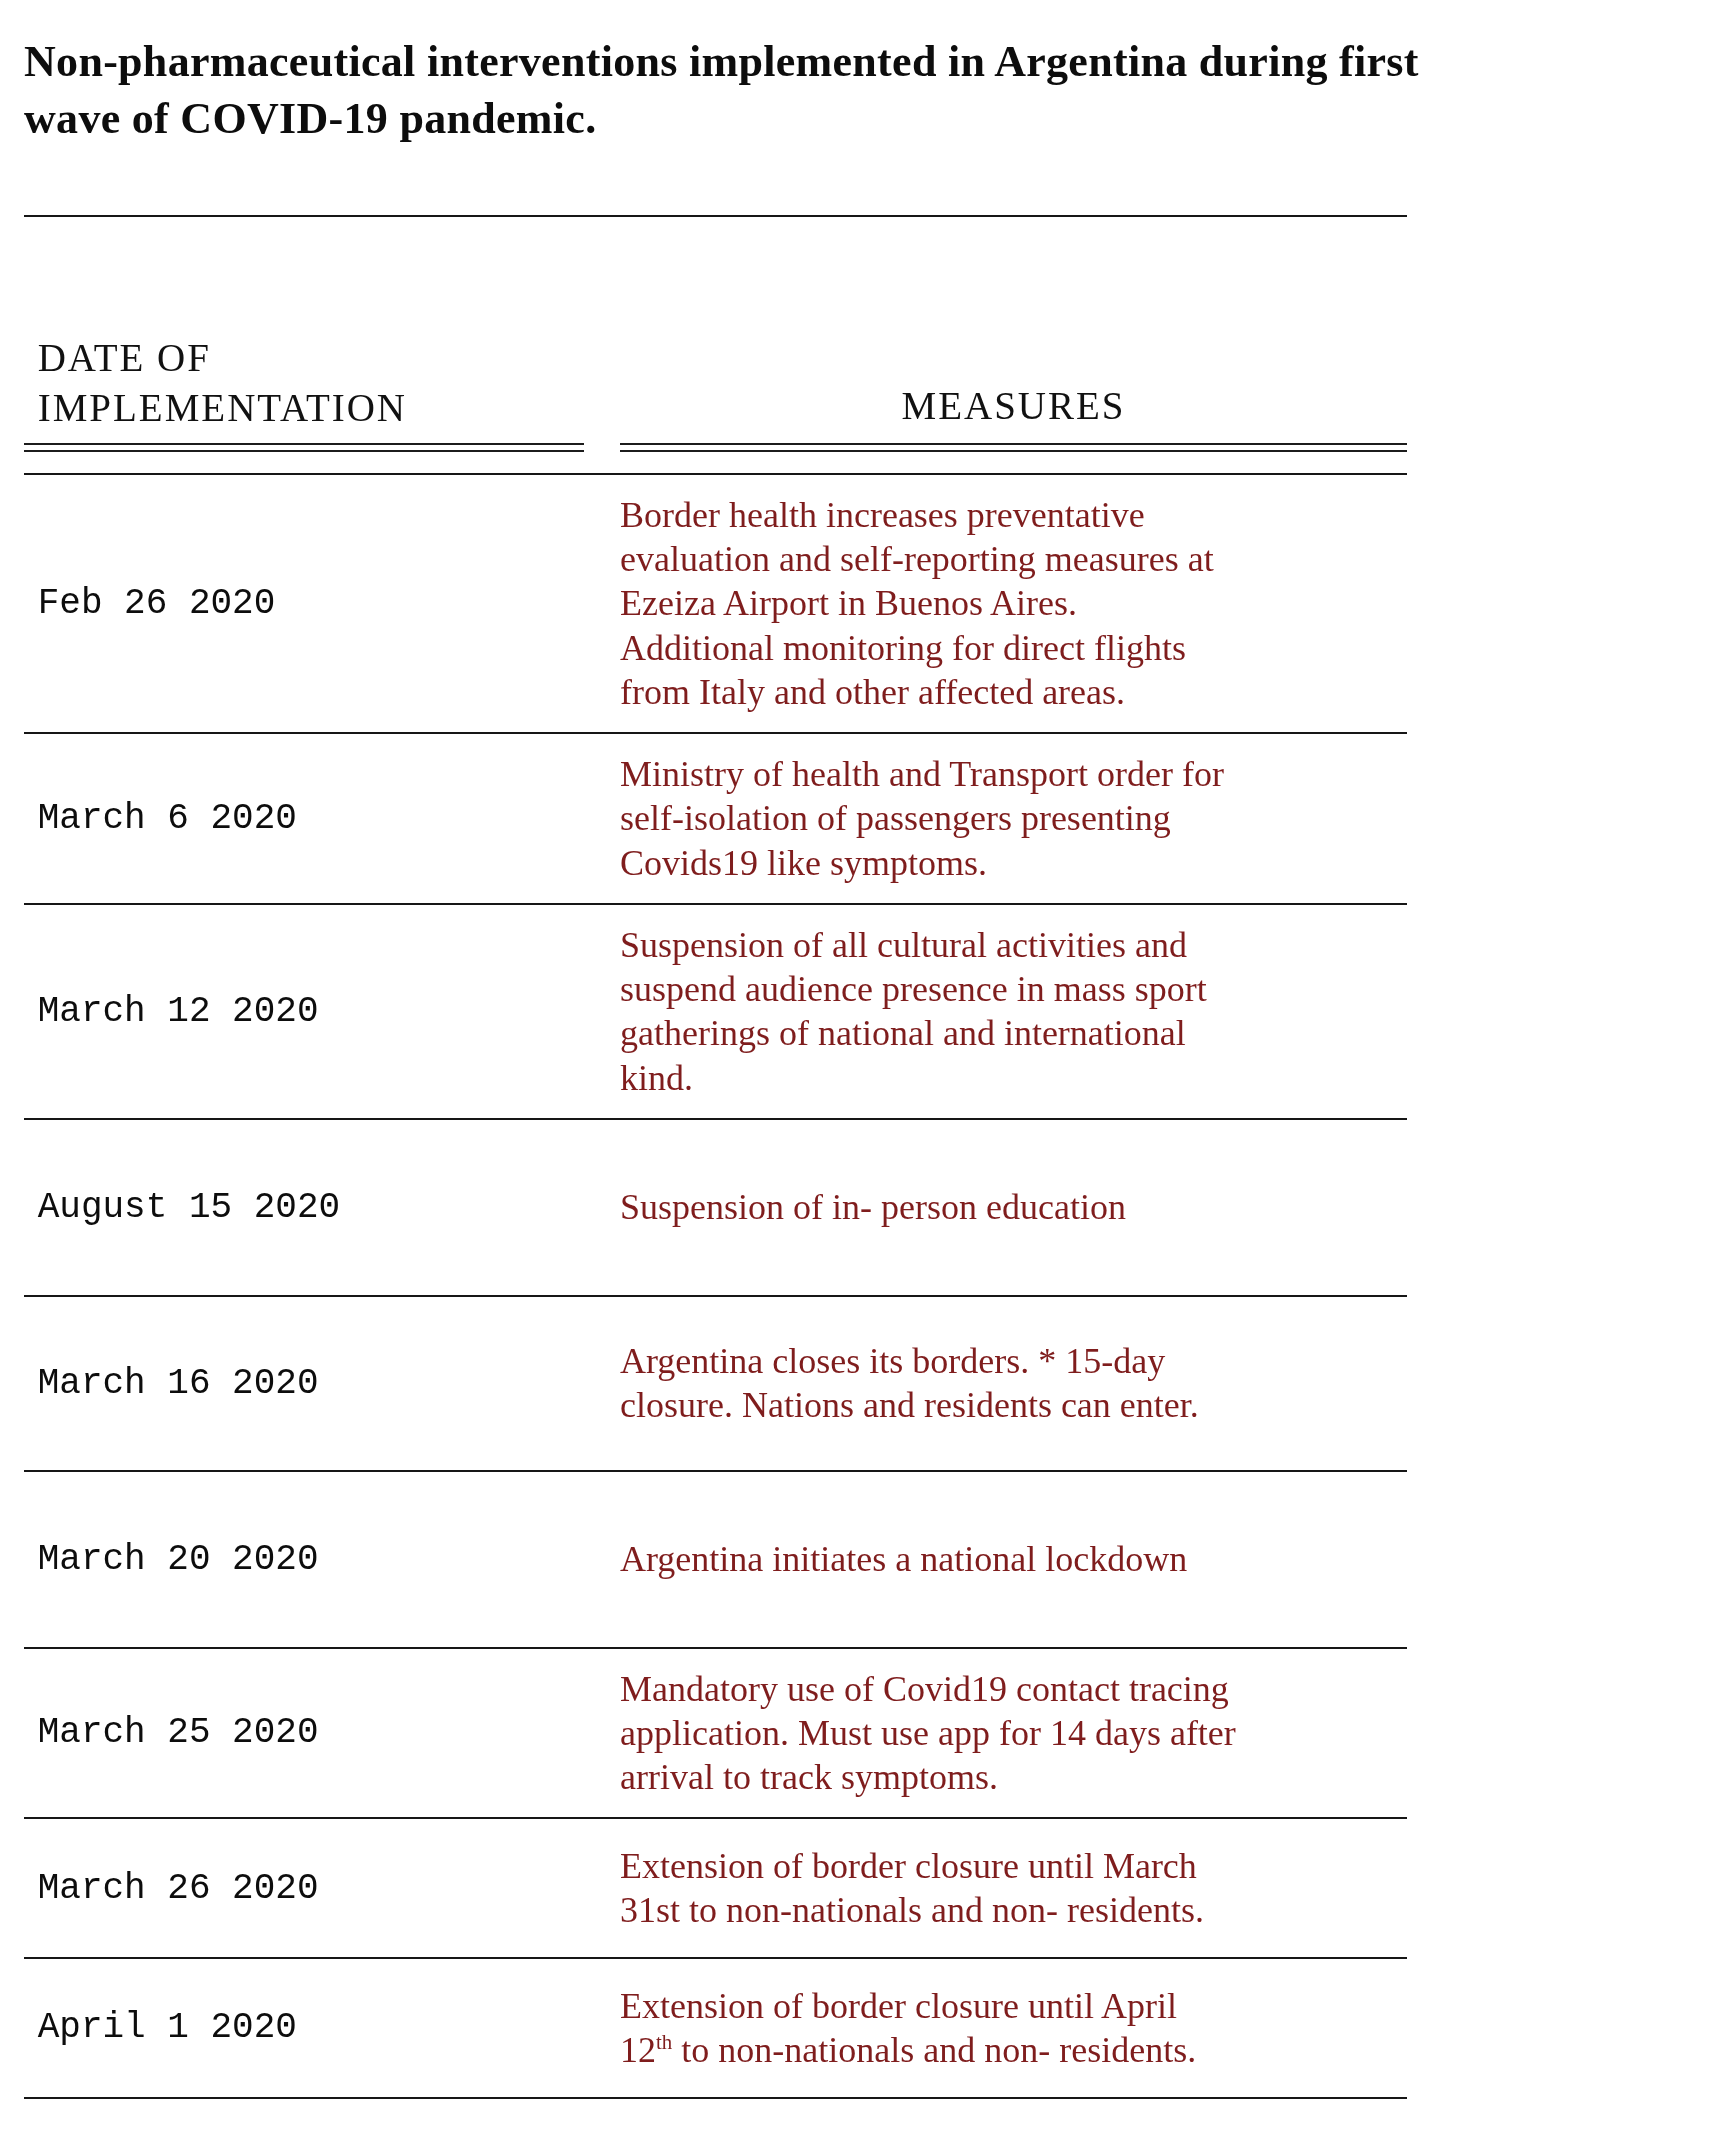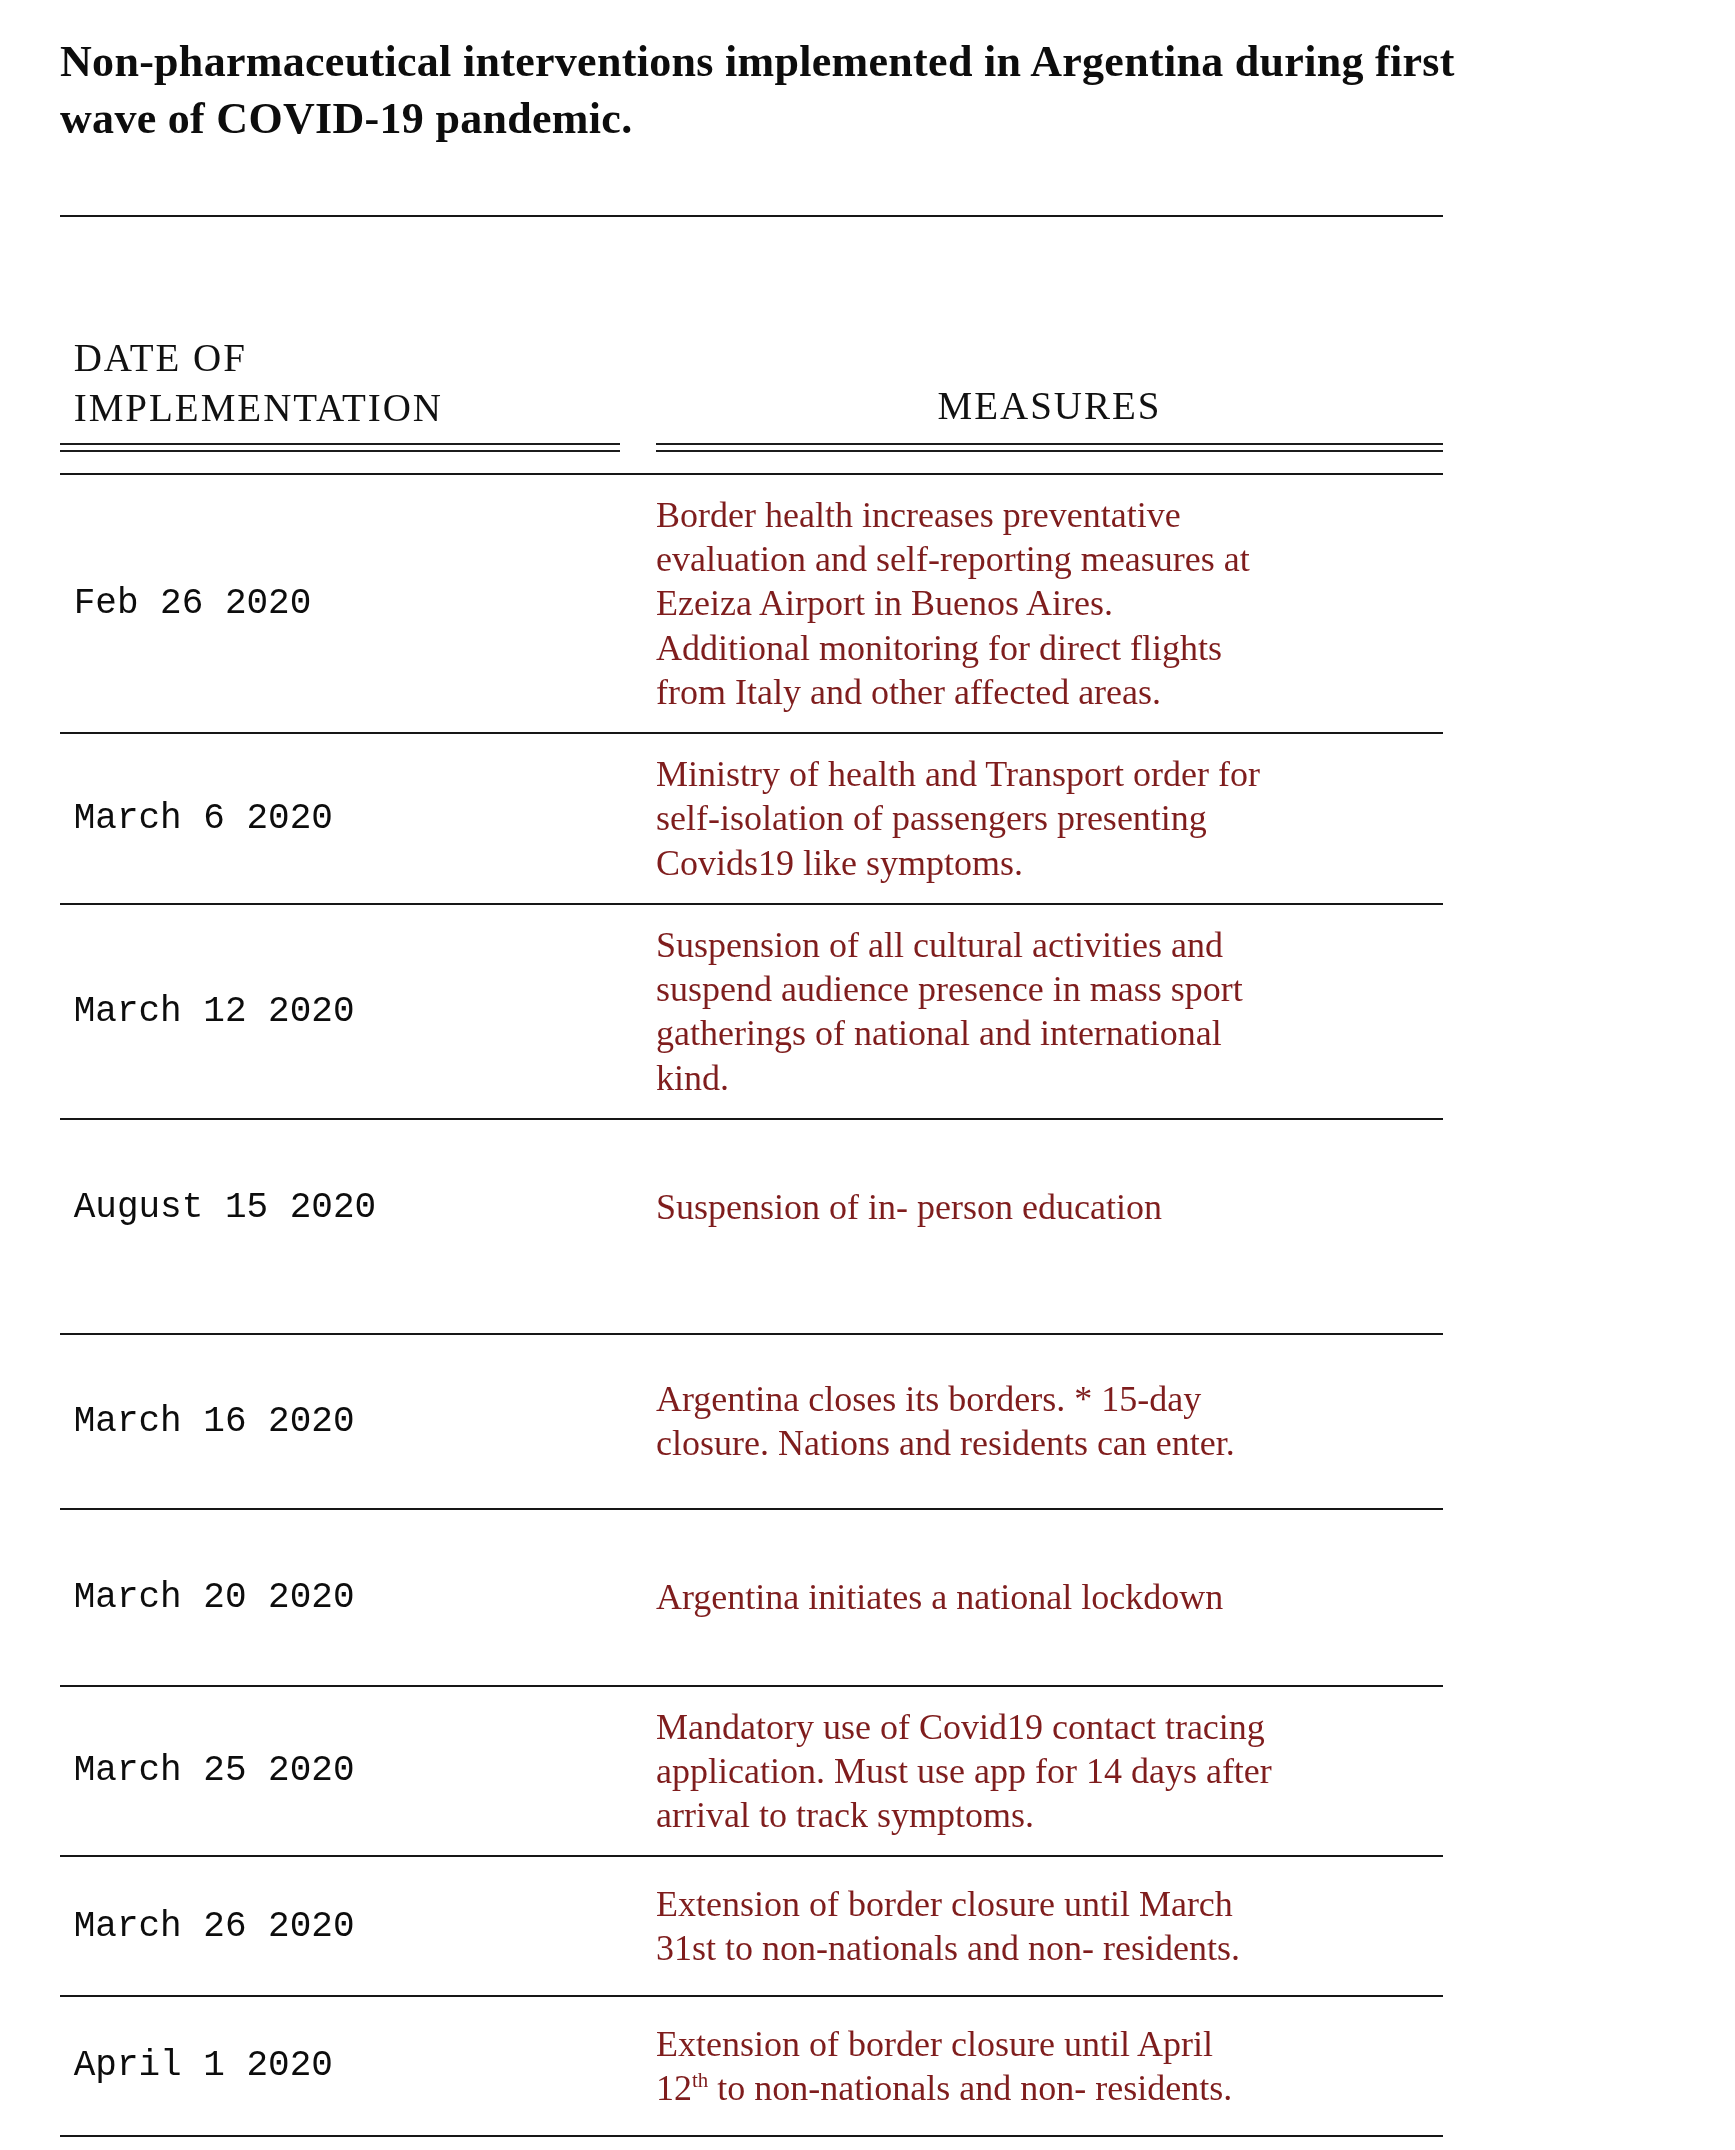--- a/index.html
+++ b/index.html
@@ -8,21 +8,21 @@
     background: #ffffff;
   }
   body {
     width: 1735px;
     height: 2151px;
     font-family: "Liberation Serif", "DejaVu Serif", serif;
     color: #0d0d0d;
     -webkit-font-smoothing: antialiased;
   }
   .page {
-    padding: 33px 41px 0 60px;
+    padding: 33px 41px 0 24px;
     box-sizing: border-box;
   }
   .title {
     font-size: 44px;
     font-weight: bold;
     line-height: 1.3;
     margin: 0 0 68px 0;
     white-space: pre-line;
     letter-spacing: 0.3px;
     max-width: 1666px;
@@ -78,21 +78,21 @@
   .rows {
     border-bottom: 2px solid #161616;
   }
   .row {
     display: flex;
     align-items: center;
     border-top: 2px solid #161616;
     padding: 18px 0;
   }
   .row.pad-sm { padding: 24.6px 0; }
-  .row.pad-lg { padding: 42px 0; margin-top: 38px; }
+  .row.pad-lg { padding: 42px 0; }
   .row.pad-xl { padding: 65px 0; }
   .cell-date {
     width: 560px;
     flex: 0 0 auto;
     box-sizing: border-box;
     padding-left: 13.7px;
     font-size: 36px;
     line-height: 1.25;
     color: #0d0d0d;
     font-family: Liberation Mono, monospace;

